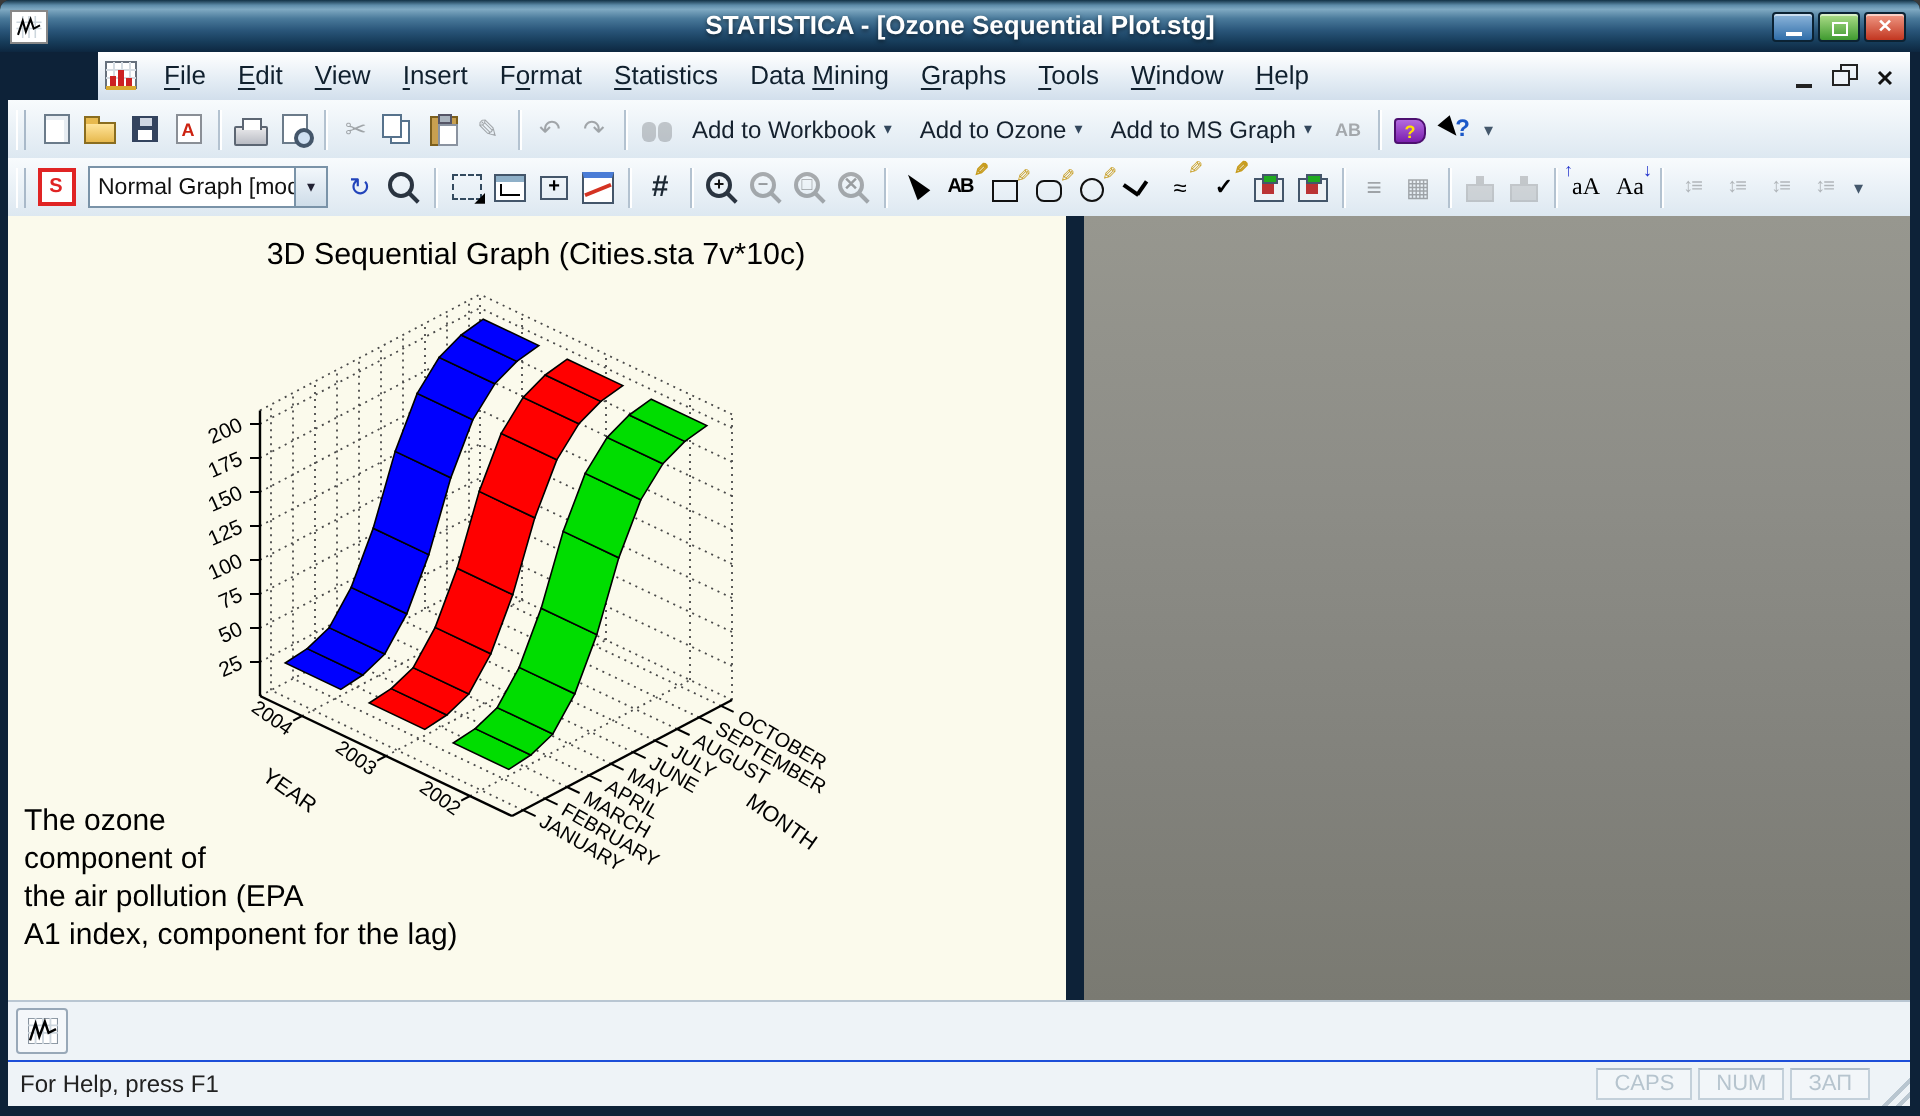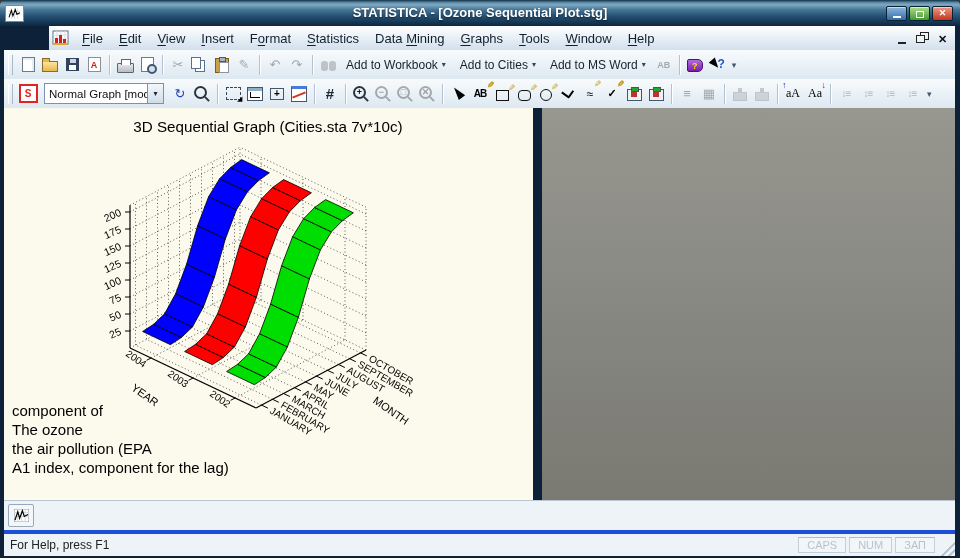--- a/index.html
+++ b/index.html
@@ -110,21 +110,21 @@
   
   .mdi{position:absolute;left:4px;right:5px;top:108px;height:392px;background:#0d2238;}
   .graphwin{position:absolute;left:0;top:0;width:529px;height:392px;background:#fbfaec;}
   .navy-strip{position:absolute;left:529px;top:0;width:9px;height:392px;background:#0d2238;}
   .mdi-bg{position:absolute;left:538px;right:0;top:0;height:392px;background:linear-gradient(180deg,#97978f 0%,#8d8d87 35%,#82827c 70%,#7a7a72 100%);}
   .annotation{position:absolute;left:8px;top:293px;font-size:15px;line-height:19px;color:#000;}
 
   
   .taskstrip{position:absolute;left:4px;right:5px;top:500px;height:30px;background:#eef3f7;border-top:1px solid #b9c6d2;}
   .minwin-btn{position:absolute;left:4px;top:3px;width:26px;height:23px;background:#f4f7fa;border:1px solid #98a8b8;border-radius:2px;display:flex;align-items:center;justify-content:center;padding:0;cursor:default;}
-  .statusbar{position:absolute;left:4px;right:5px;top:530px;height:22px;background:#eef3f7;border-top:4px solid #1d4ed8;display:flex;align-items:center;padding:0 6px;font-size:12px;color:#222;}
+  .statusbar{position:absolute;left:4px;right:5px;top:530px;height:22px;background:#eef3f7;border-top:1px solid #1d4ed8;display:flex;align-items:center;padding:0 6px;font-size:12px;color:#222;}
   .inds{margin-left:auto;display:flex;gap:3px;margin-right:14px;}
   .ind{border:1px solid #c3d0da;border-top-color:#aebdc9;color:#b6c4ce;font-size:11px;padding:1px 8px;background:#f2f6f9;}
   .grip{position:absolute;right:0;bottom:0;width:15px;height:15px;background:
     repeating-linear-gradient(-45deg,transparent 0 3px,#b9c6d0 3px 5px);clip-path:polygon(100% 0,100% 100%,0 100%);}
 </style>
 </head>
 <body>
 
 <div class="window">
 
@@ -206,25 +206,25 @@
       </button>
       <span class="tb-sep"></span>
       <button class="ti dis">
         <span class="i-binoc"></span>
       </button>
       <button class="tb-text">
         <span>Add to Workbook</span>
         <span class="dd">▾</span>
       </button>
       <button class="tb-text">
-        <span>Add to Cities</span>
+        <span>Add to Ozone</span>
         <span class="dd">▾</span>
       </button>
       <button class="tb-text">
-        <span>Add to MS Word</span>
+        <span>Add to MS Graph</span>
         <span class="dd">▾</span>
       </button>
       <button class="ti dis">
         <span class="i-macro">AB</span>
       </button>
       <span class="tb-sep"></span>
       <button class="ti">
         <span class="i-book">?</span>
       </button>
       <button class="ti">
@@ -474,22 +474,22 @@
           <text x="223.3" y="300.06" font-size="10" font-family="Liberation Sans, sans-serif" fill="#000" text-anchor="end" transform="rotate(35 223.3 300.06)">2002</text>
           <line x1="189" y1="270" x2="184.6" y2="272.32" stroke="#000" stroke-width="1"></line>
           <text x="181.3" y="280.06" font-size="10" font-family="Liberation Sans, sans-serif" fill="#000" text-anchor="end" transform="rotate(35 181.3 280.06)">2003</text>
           <line x1="147" y1="250" x2="142.6" y2="252.32" stroke="#000" stroke-width="1"></line>
           <text x="139.3" y="260.06" font-size="10" font-family="Liberation Sans, sans-serif" fill="#000" text-anchor="end" transform="rotate(35 139.3 260.06)">2004</text>
           <text x="384.79999999999995" y="305.84" font-size="11" font-family="Liberation Sans, sans-serif" fill="#000" text-anchor="middle" transform="rotate(35 384.79999999999995 305.84)">MONTH</text>
           <text x="138.7" y="290.2" font-size="11" font-family="Liberation Sans, sans-serif" fill="#000" text-anchor="middle" transform="rotate(35 138.7 290.2)">YEAR</text>
           <text x="264" y="24" font-size="15.2" font-family="Liberation Sans, sans-serif" fill="#000" text-anchor="middle">3D Sequential Graph (Cities.sta 7v*10c)</text>
         </svg>
       <div class="annotation" id="annot">
+          <div>The ozone</div>
           <div>component of</div>
-          <div>The ozone</div>
           <div>the air pollution (EPA</div>
           <div>A1 index, component for the lag)</div>
         </div>
     </div>
     <div class="navy-strip"></div>
     <div class="mdi-bg"></div>
   </div>
 
   <div class="taskstrip">
     <button class="minwin-btn">

